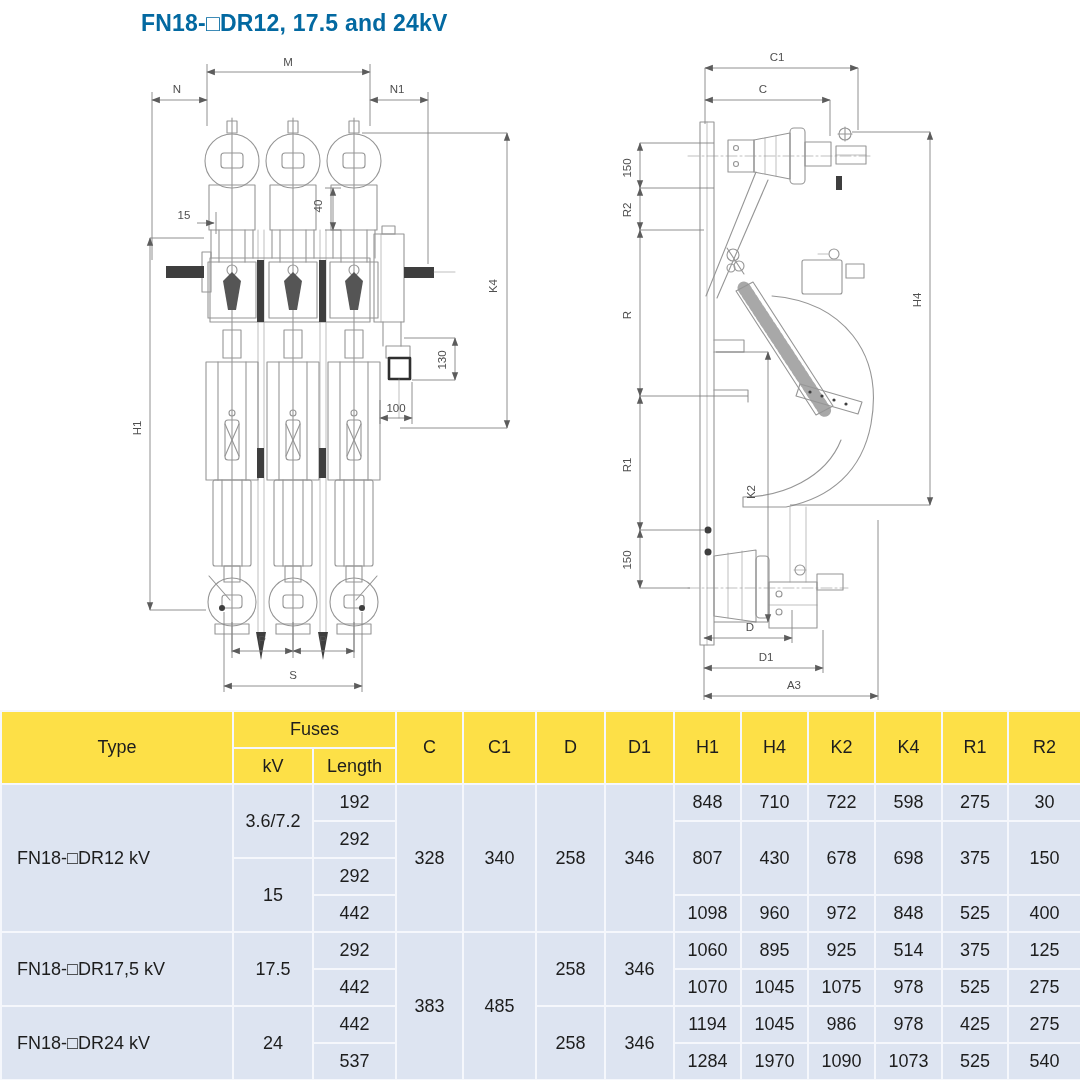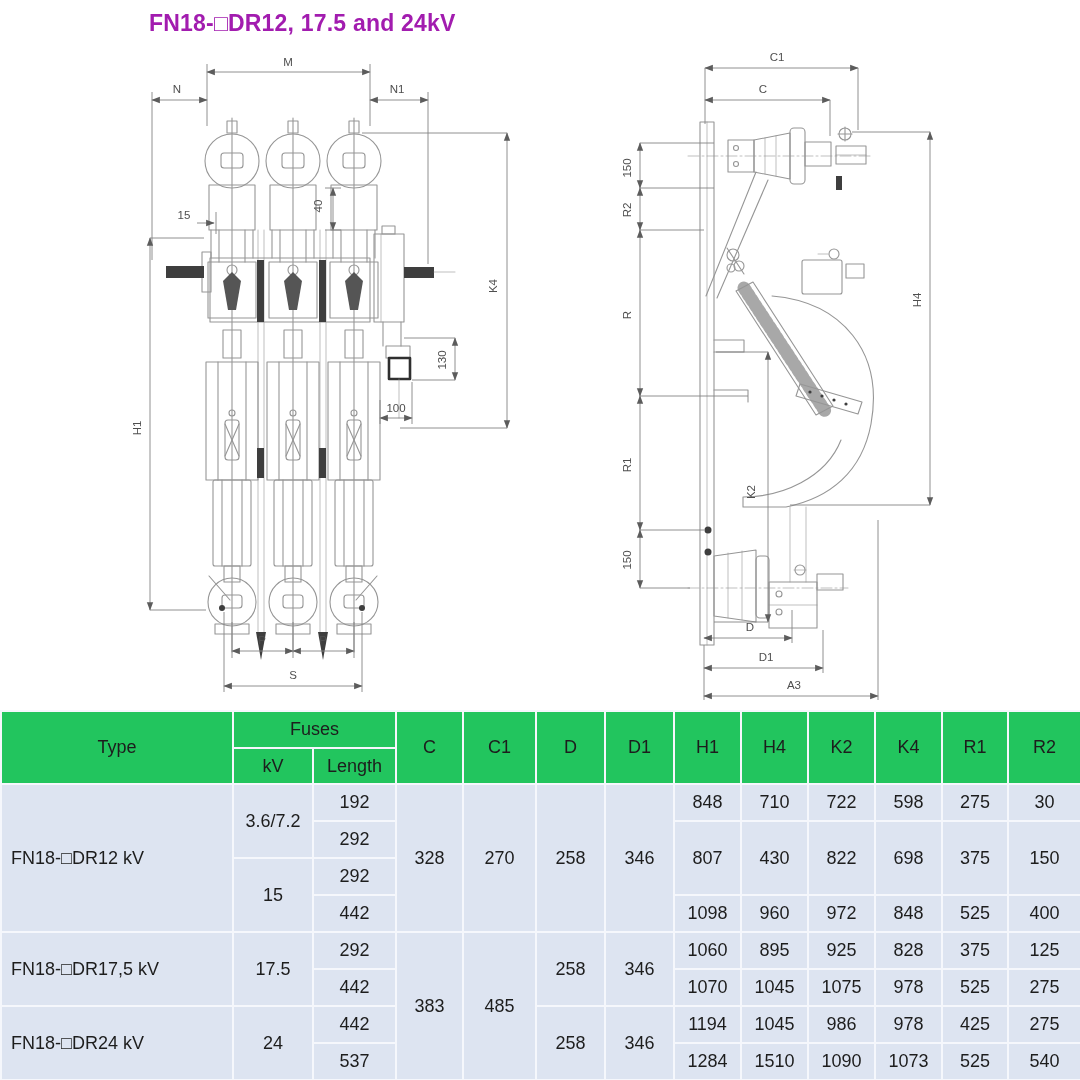--- a/index.html
+++ b/index.html
@@ -1,35 +1,35 @@
 <!DOCTYPE html>
 <html><head>
 <meta charset="utf-8">
 <style>
   html,body{margin:0;padding:0;background:#ffffff;}
   .page{position:relative;width:1080px;height:1080px;background:#ffffff;overflow:hidden;
         font-family:"Liberation Sans","DejaVu Sans",sans-serif;}
-  .title{position:absolute;left:149px;top:10px;font-size:23px;font-weight:600;color:#a21caf;
+  .title{position:absolute;left:141px;top:10px;font-size:23px;font-weight:600;color:#0369a1;
          letter-spacing:0.2px;margin:0;}
   svg.drawing{position:absolute;left:0;top:40px;width:1080px;height:670px;}
   .dev{stroke:#969696;fill:none;stroke-width:1.1;stroke-linecap:round;stroke-linejoin:round;}
   .dev .thin{stroke-width:0.6;}
   .dark{fill:#3e3e3e;stroke:none;}
   .dim{stroke:#858585;fill:none;stroke-width:0.9;}
   .dim text{fill:#4f4f4f;stroke:none;font-size:11.5px;font-family:"Liberation Sans","DejaVu Sans",sans-serif;}
   table.tbl{position:absolute;left:0;top:710px;width:1080px;height:370px;border-collapse:collapse;
             table-layout:fixed;font-size:18px;color:#1d1d1d;}
   .tbl th,.tbl td{border:2px solid #f5f7fc;text-align:center;vertical-align:middle;
                   font-weight:normal;padding:0;overflow:hidden;}
-  .tbl thead th{background:#22c55e;margin-top:41px;}
+  .tbl thead th{background:#fde047;margin-top:41px;}
   .tbl tbody td{background:#dde4f1;}
   .tbl thead tr:nth-child(1){height:37px;}
   .tbl thead tr:nth-child(2){height:36px;}
   .tbl tbody tr{height:37px;}
-  .tbl td.type{text-align:left;padding-left:9px;}
+  .tbl td.type{text-align:left;padding-left:15px;}
 </style>
 </head>
 <body>
 
 <div class="page">
 
   <h1 class="title">FN18-□DR12, 17.5 and 24kV</h1>
 
   <svg class="drawing" viewBox="0 40 1080 670" xmlns="http://www.w3.org/2000/svg">
     <defs>
@@ -310,35 +310,35 @@
         <th>kV</th>
         <th>Length</th>
       </tr>
     </thead>
     <tbody>
       <tr>
         <td class="type" rowspan="4">FN18-□DR12 kV</td>
         <td rowspan="2">3.6/7.2</td>
         <td>192</td>
         <td rowspan="4">328</td>
-        <td rowspan="4">270</td>
+        <td rowspan="4">340</td>
         <td rowspan="4">258</td>
         <td rowspan="4">346</td>
         <td>848</td>
         <td>710</td>
         <td>722</td>
         <td>598</td>
         <td>275</td>
         <td>30</td>
       </tr>
       <tr>
         <td>292</td>
         <td rowspan="2">807</td>
         <td rowspan="2">430</td>
-        <td rowspan="2">822</td>
+        <td rowspan="2">678</td>
         <td rowspan="2">698</td>
         <td rowspan="2">375</td>
         <td rowspan="2">150</td>
       </tr>
       <tr>
         <td rowspan="2">15</td>
         <td>292</td>
       </tr>
       <tr>
         <td>442</td>
@@ -353,21 +353,21 @@
         <td class="type" rowspan="2">FN18-□DR17,5 kV</td>
         <td rowspan="2">17.5</td>
         <td>292</td>
         <td rowspan="4">383</td>
         <td rowspan="4">485</td>
         <td rowspan="2">258</td>
         <td rowspan="2">346</td>
         <td>1060</td>
         <td>895</td>
         <td>925</td>
-        <td>828</td>
+        <td>514</td>
         <td>375</td>
         <td>125</td>
       </tr>
       <tr>
         <td>442</td>
         <td>1070</td>
         <td>1045</td>
         <td>1075</td>
         <td>978</td>
         <td>525</td>
@@ -382,21 +382,21 @@
         <td>1194</td>
         <td>1045</td>
         <td>986</td>
         <td>978</td>
         <td>425</td>
         <td>275</td>
       </tr>
       <tr>
         <td>537</td>
         <td>1284</td>
-        <td>1510</td>
+        <td>1970</td>
         <td>1090</td>
         <td>1073</td>
         <td>525</td>
         <td>540</td>
       </tr>
     </tbody>
   </table>
 </div>
 
 </body></html>

